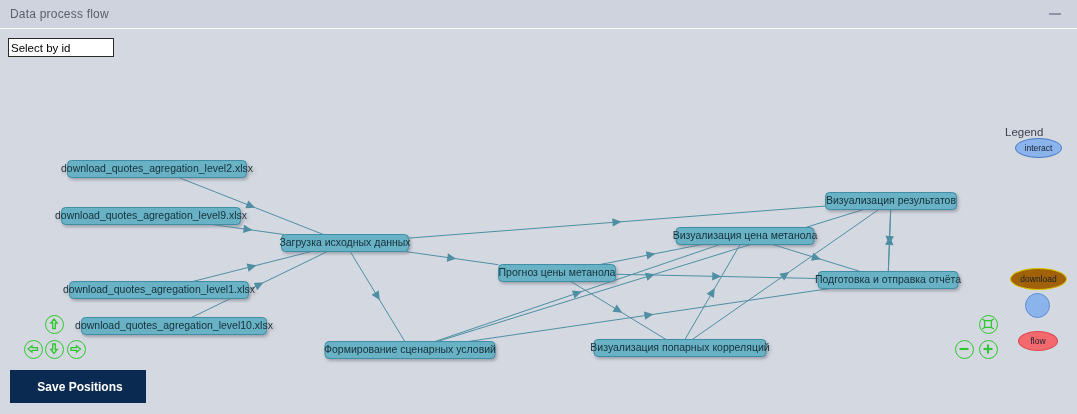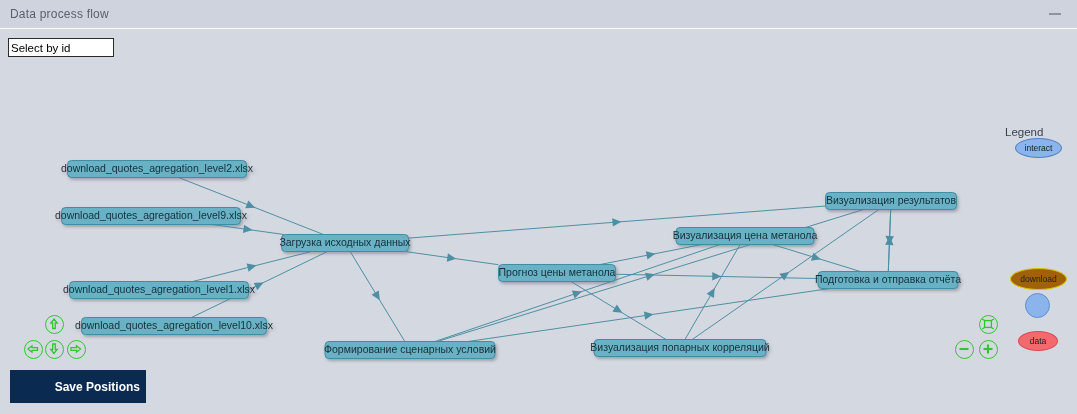--- a/index.html
+++ b/index.html
@@ -172,21 +172,21 @@
     left: 10px;
     top: 340px;
     width: 136px;
     height: 33px;
     background: #0b2a52;
     color: #ffffff;
     border: none;
     font-family: "Liberation Sans", sans-serif;
     font-size: 12px;
     font-weight: bold;
-    text-align: right;
+    text-align: center;
     padding-left: 10px;
     cursor: pointer;
     box-sizing: border-box;
   }
 </style>
 </head>
 <body>
 
 <div id="app">
 
@@ -296,21 +296,21 @@
     <div class="legend-item" id="legend-interact">
       <span>interact</span>
     </div>
     <div class="legend-item" id="legend-download">
       <span>download</span>
     </div>
     <div class="legend-item" id="legend-plain">
       <span></span>
     </div>
     <div class="legend-item" id="legend-data">
-      <span>data</span>
+      <span>flow</span>
     </div>
 
     <div class="ctrl" id="nav-up">
       <svg width="16" height="16" viewBox="0 0 16 16">
           <path d="M8 3 L11.2 7 L9.3 7 L9.3 12.5 L6.7 12.5 L6.7 7 L4.8 7 Z" fill="none" stroke="#2fc72f" stroke-width="1.3"></path>
         </svg>
     </div>
     <div class="ctrl" id="nav-left">
       <svg width="16" height="16" viewBox="0 0 16 16">
           <path d="M3 8 L7 4.8 L7 6.7 L12.5 6.7 L12.5 9.3 L7 9.3 L7 11.2 Z" fill="none" stroke="#2fc72f" stroke-width="1.3"></path>

